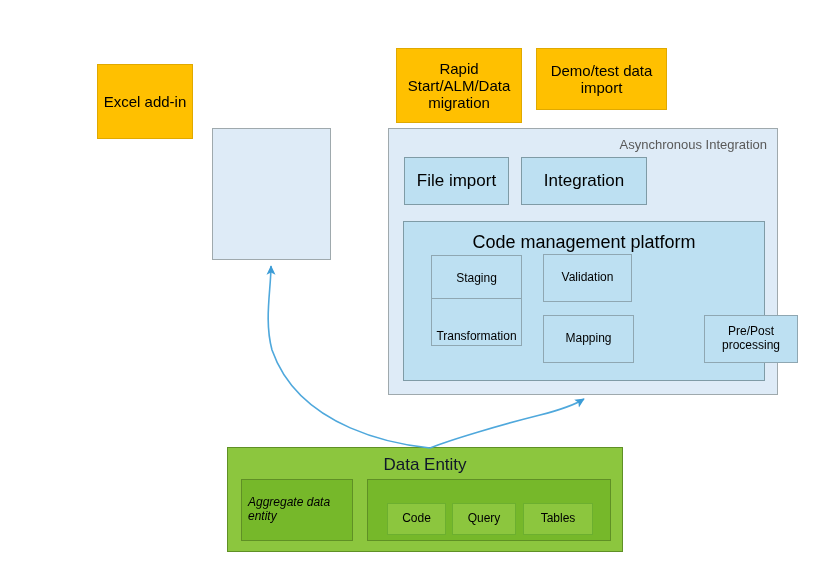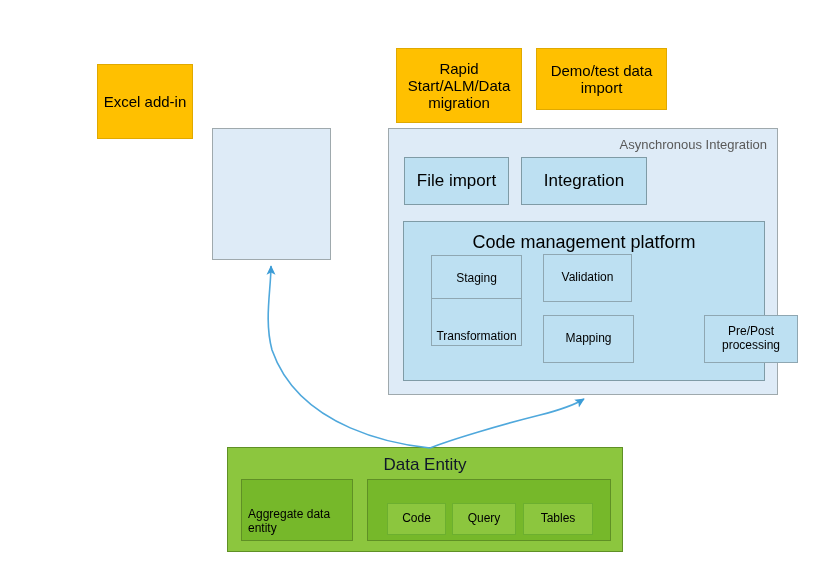--- a/index.html
+++ b/index.html
@@ -90,23 +90,24 @@
     color: #000;
   }
   .t-de-title {
     position: absolute;
     width: 100%;
     text-align: center;
     font-size: 17px;
     color: #0f172a;
   }
   .align-topleft {
-    align-items: flex-end;
+    align-items: center;
     justify-content: flex-start;
     text-align: left;
+    font-style: italic;
   }
   .align-top {
     align-items: flex-start;
   }
   svg.arrows {
     position: absolute;
     left: 0; top: 0;
     width: 831px;
     height: 586px;
     pointer-events: none;

